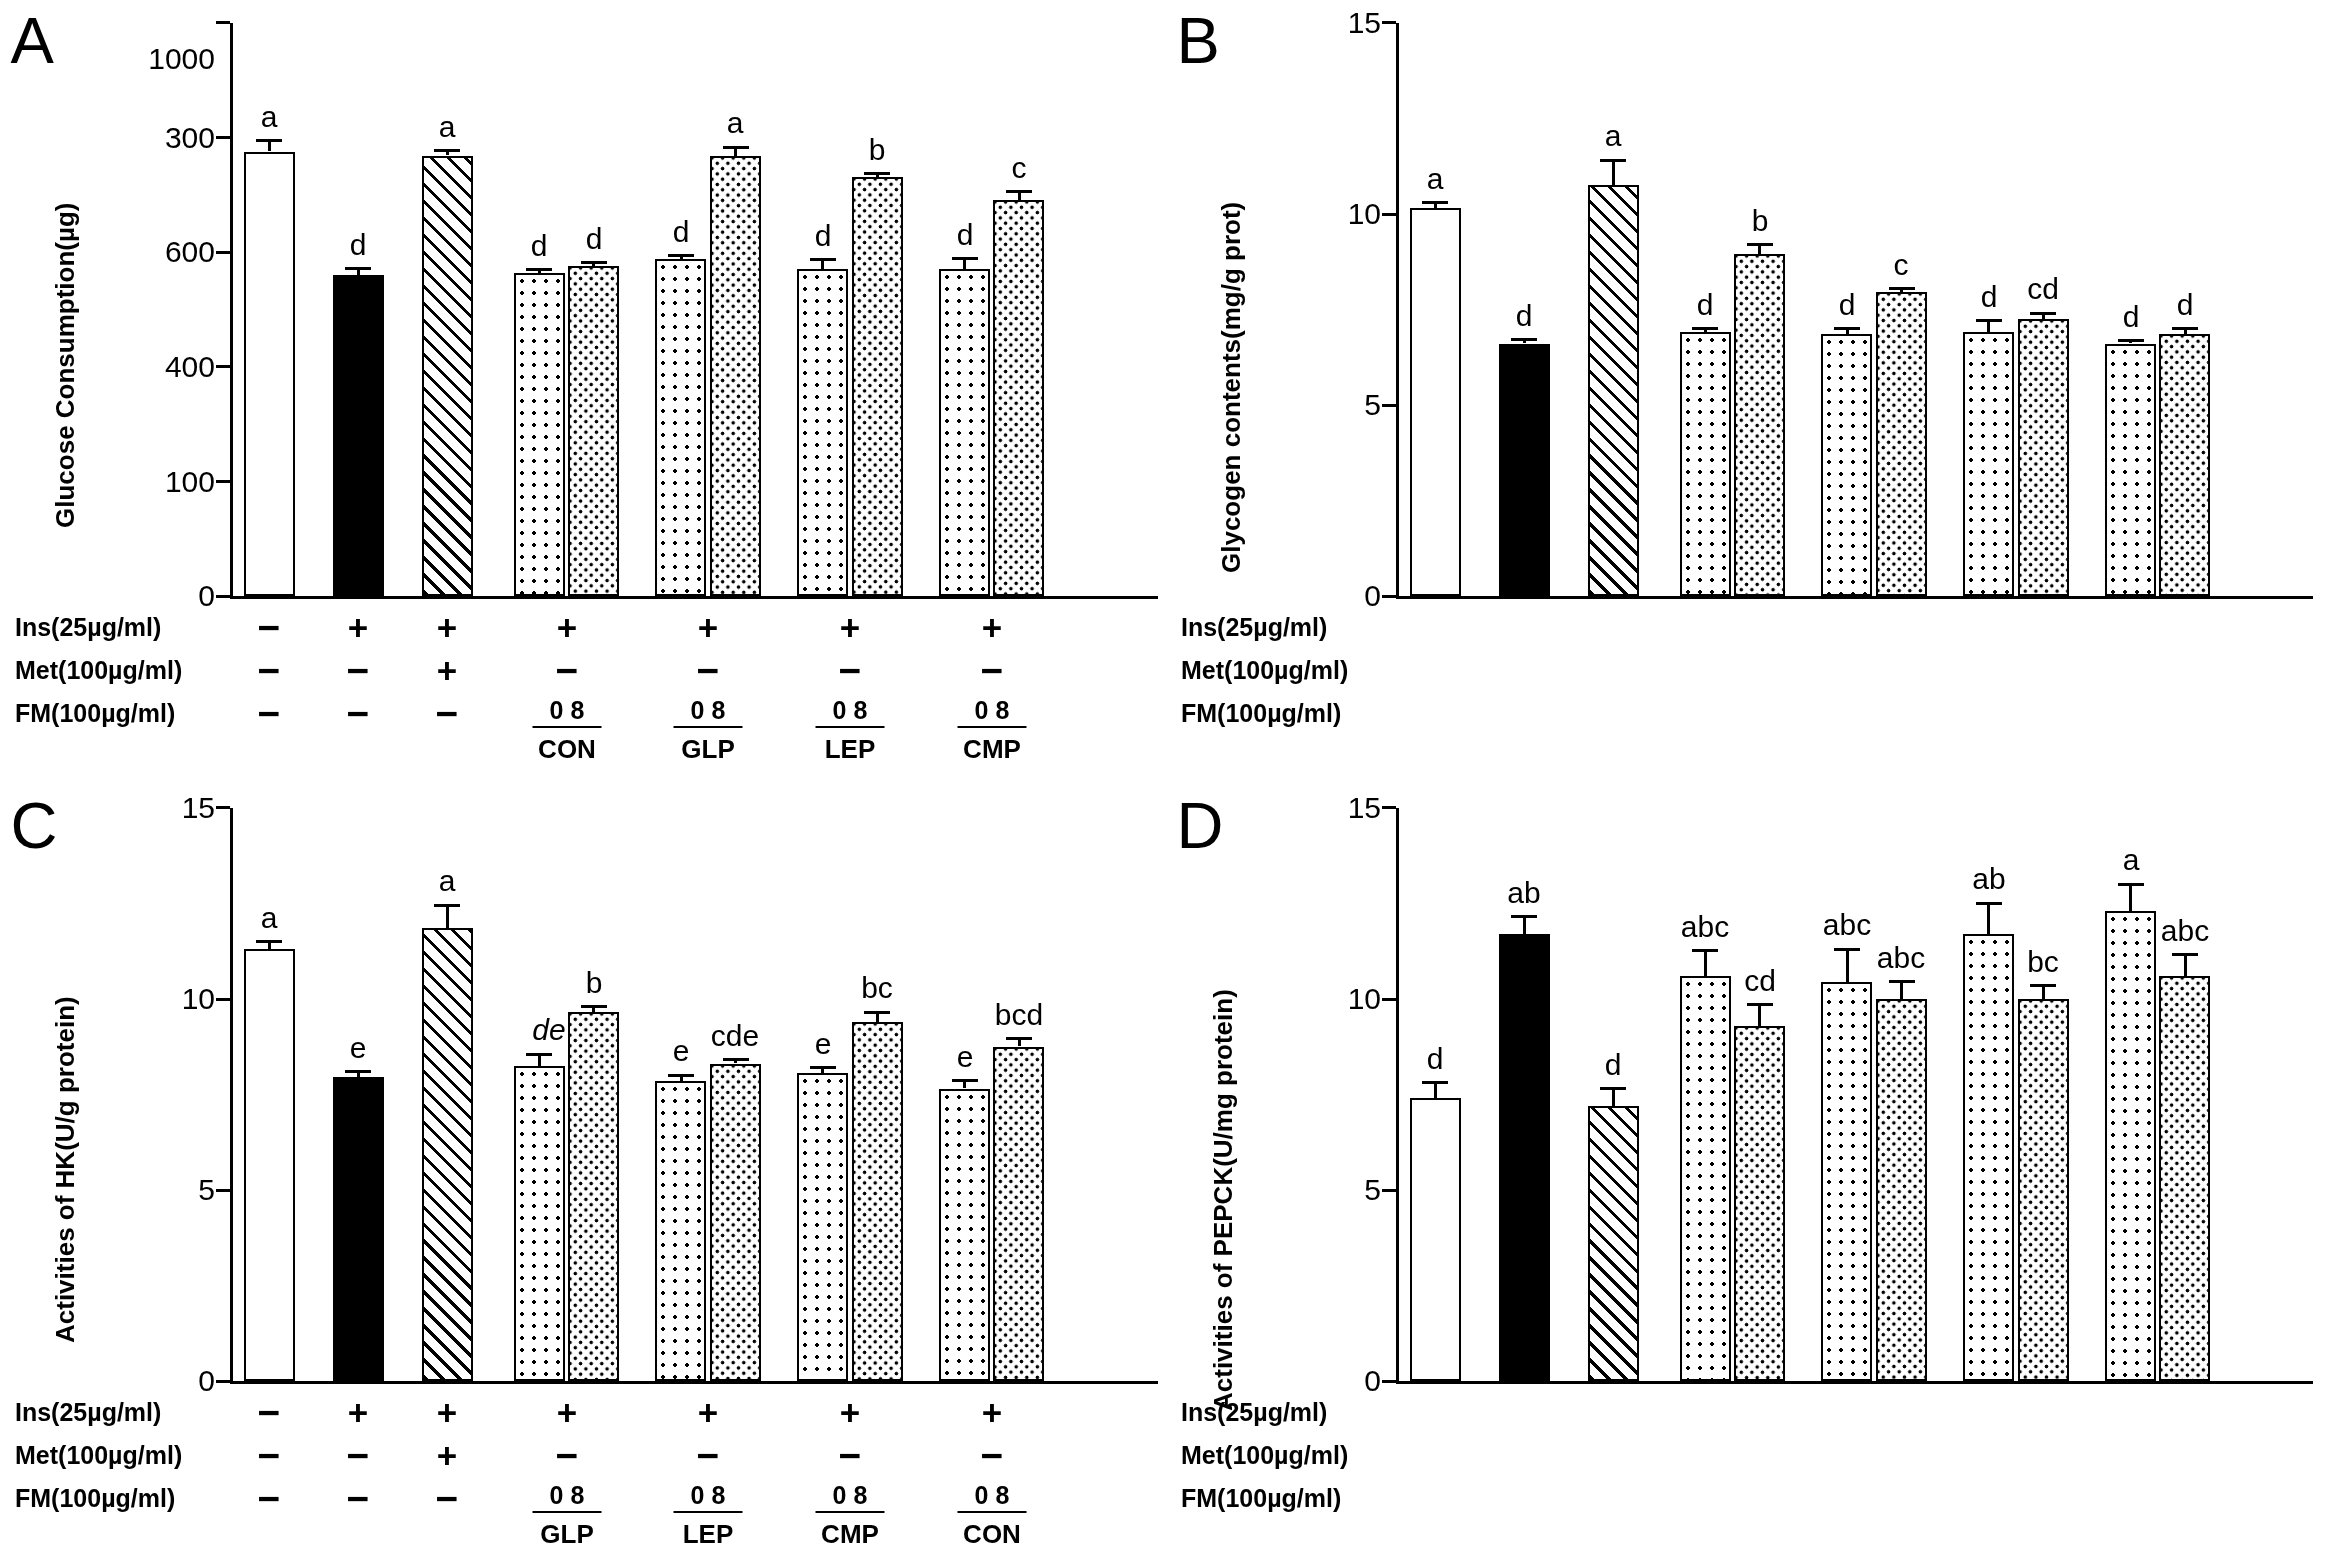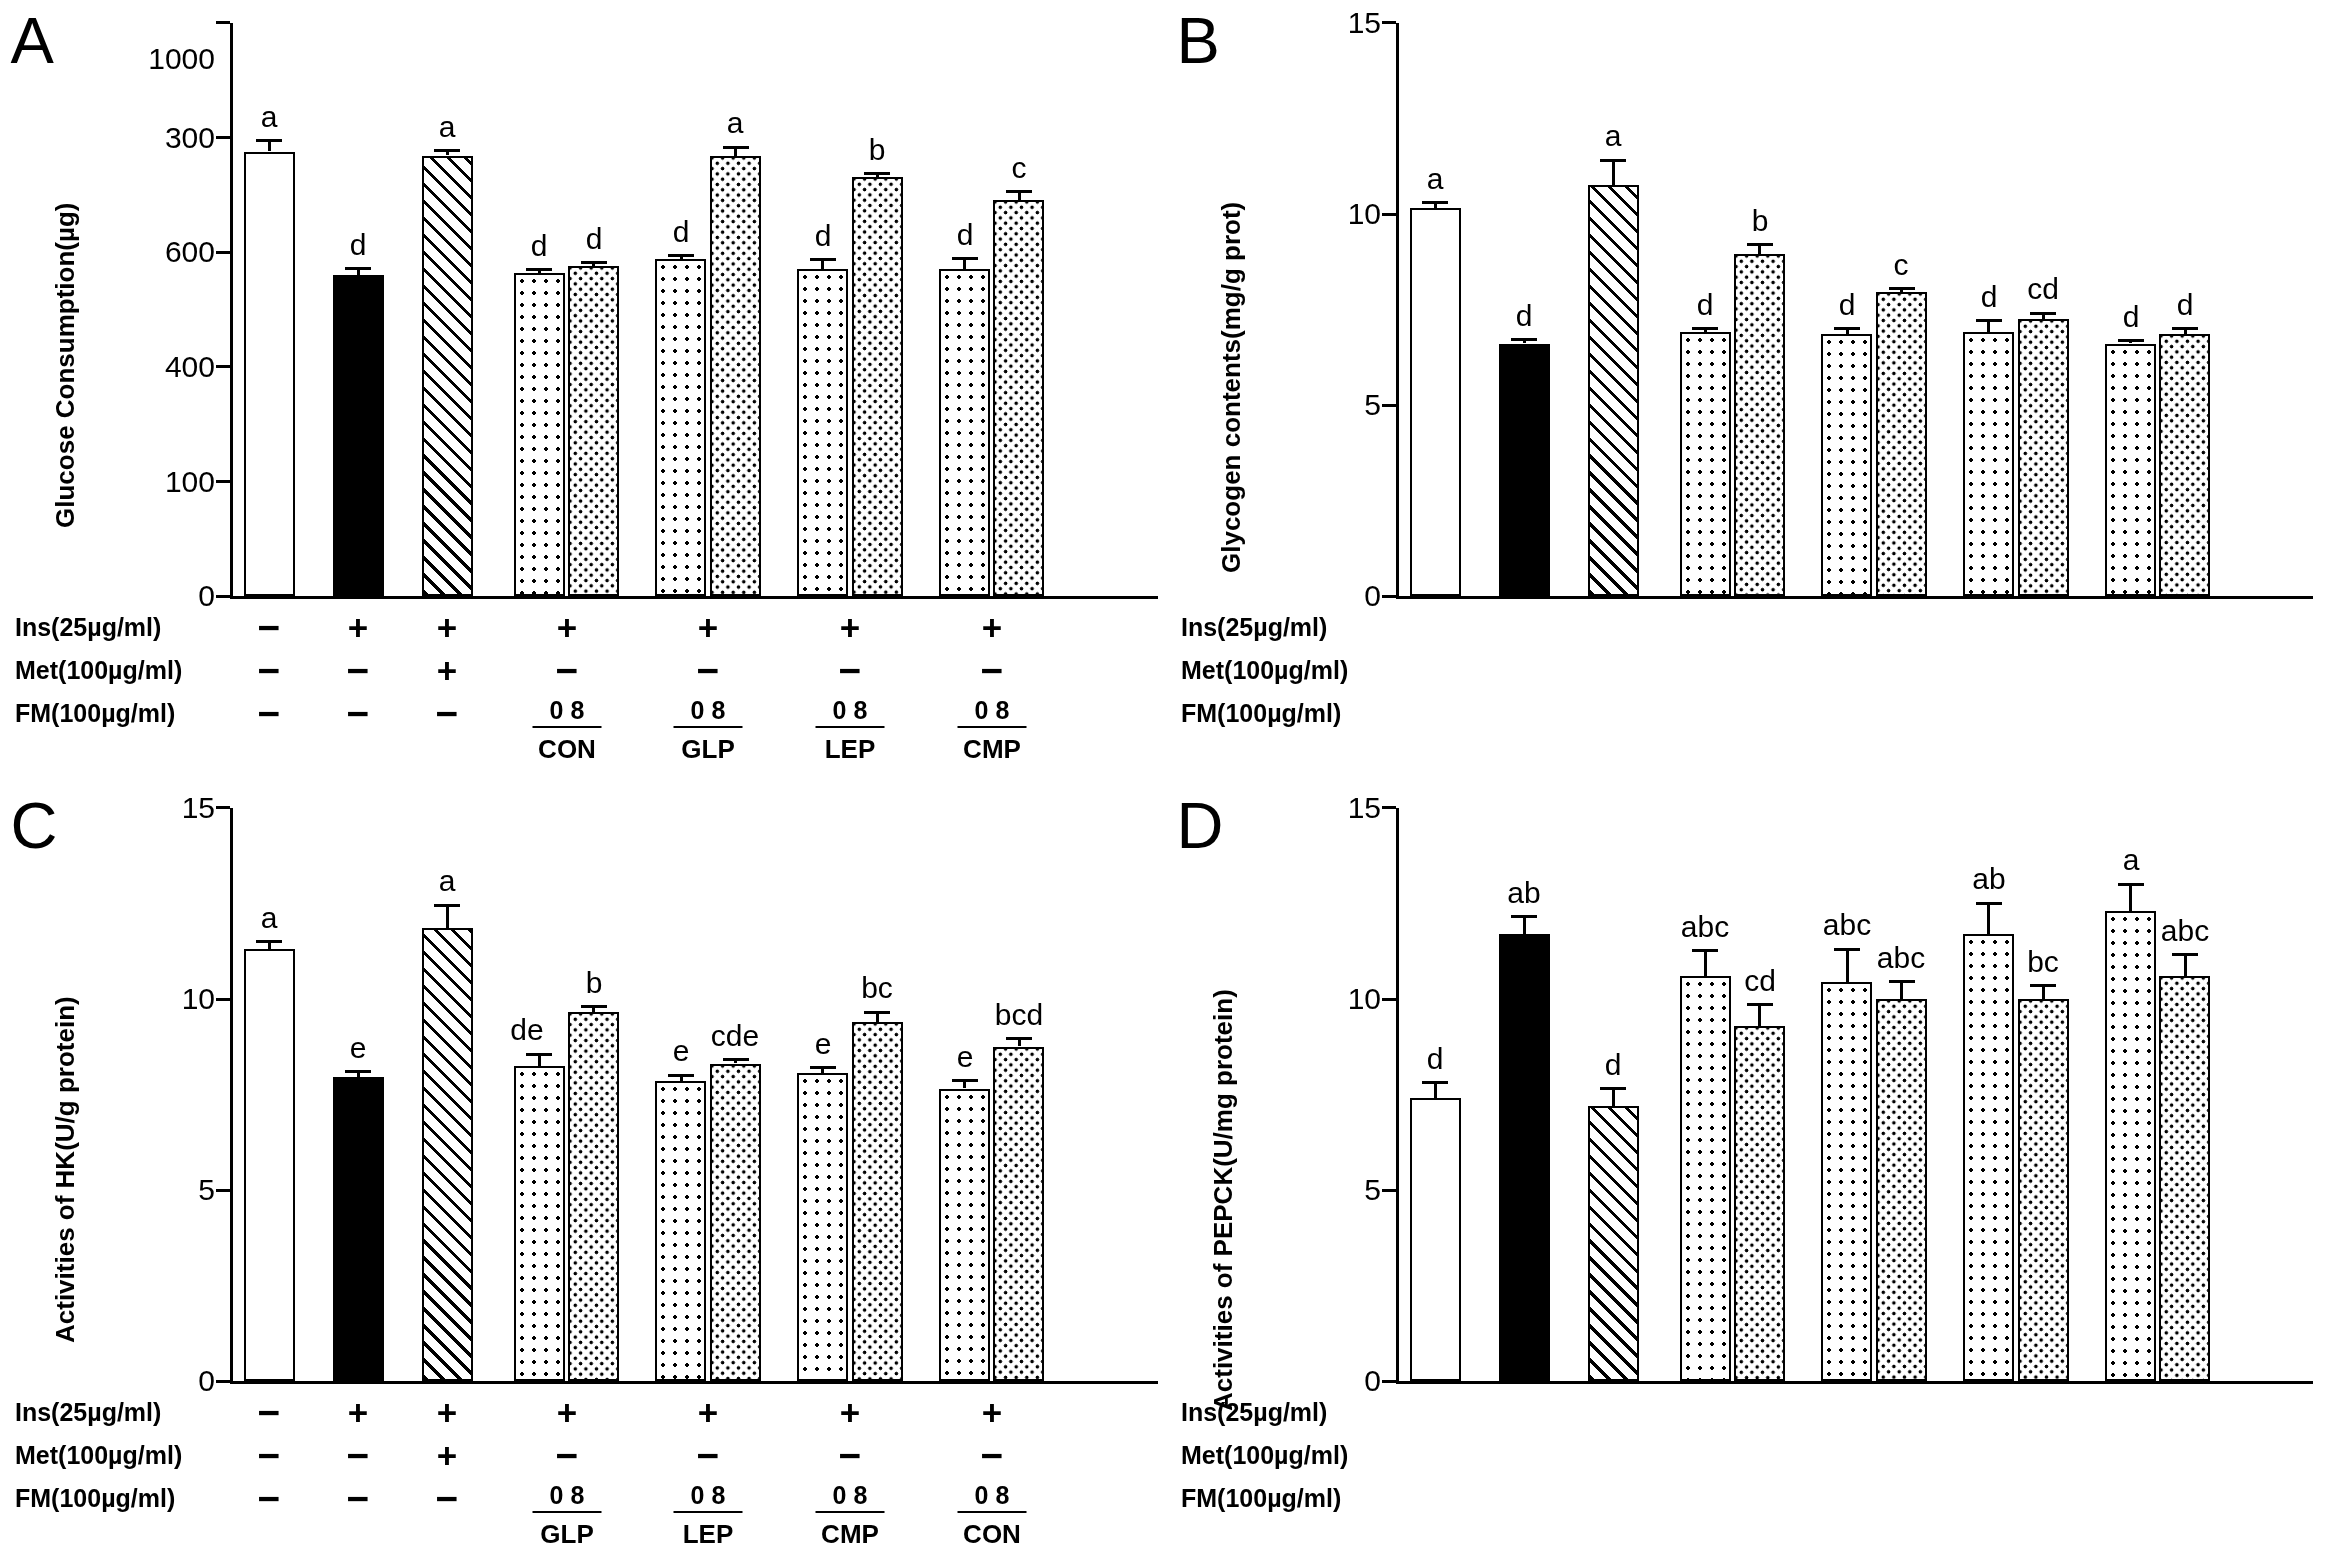--- a/index.html
+++ b/index.html
@@ -326,21 +326,21 @@
           <div class="errbar" style="left: 733px; top: 271px; height: 9.6px;"></div>
           <div class="errcap" style="left: 722px; top: 271px;"></div>
           <div class="bar fill-checks" style="left: 763px; width: 51px; height: 334px;"></div>
           <div class="errbar" style="left: 788px; top: 229px; height: 9.6px;"></div>
           <div class="errcap" style="left: 776px; top: 229px;"></div>
         </div>
       <div id="c-sig">
           <div class="siglabel" style="left: 39px; top: 93px;">a</div>
           <div class="siglabel" style="left: 128px; top: 223px;">e</div>
           <div class="siglabel" style="left: 217px; top: 56px;">a</div>
-          <div class="siglabel" style="left: 297px; top: 205px;">de</div>
+          <div class="siglabel" style="left: 319px; top: 205px; font-style: italic;">de</div>
           <div class="siglabel" style="left: 364px; top: 158px;">b</div>
           <div class="siglabel" style="left: 451px; top: 226px;">e</div>
           <div class="siglabel" style="left: 505px; top: 211px;">cde</div>
           <div class="siglabel" style="left: 593px; top: 219px;">e</div>
           <div class="siglabel" style="left: 647px; top: 163px;">bc</div>
           <div class="siglabel" style="left: 735px; top: 232px;">e</div>
           <div class="siglabel" style="left: 789px; top: 190px;">bcd</div>
         </div>
     </div>
 

